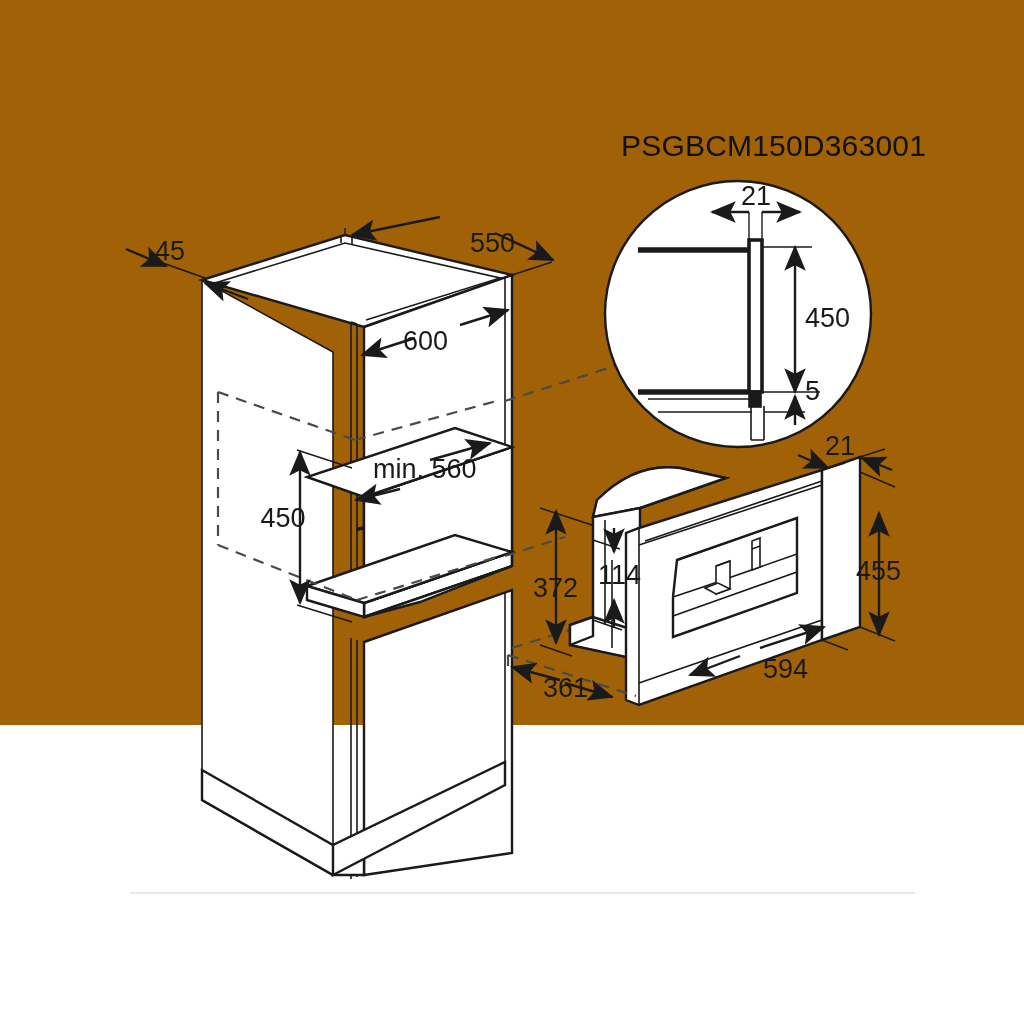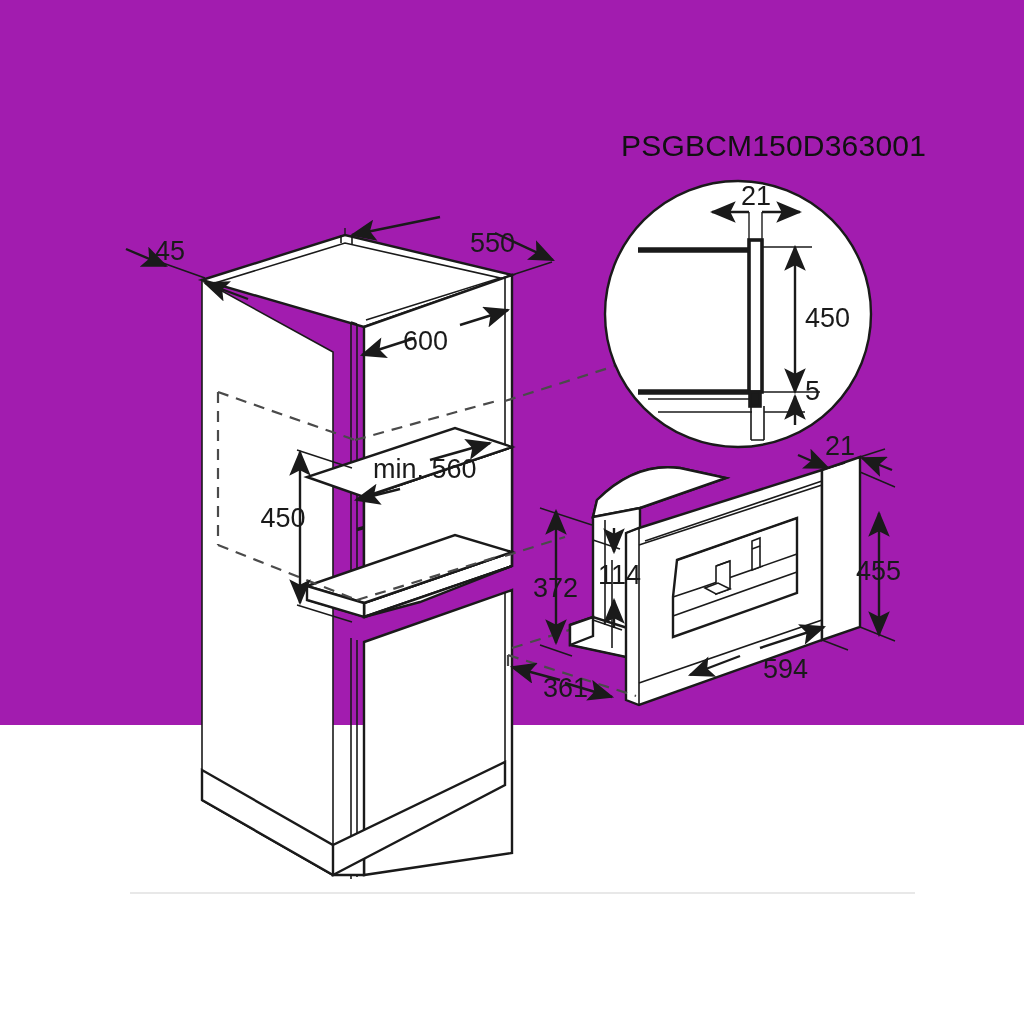--- a/index.html
+++ b/index.html
@@ -12,21 +12,21 @@
     width: 1024px;
     height: 1024px;
     font-family: "Liberation Sans", sans-serif;
     overflow: hidden;
     position: relative;
   }
   #stage {
     position: relative;
     width: 1024px;
     height: 725px;
-    background: #a21caf;
+    background: #a16207;
   }
   svg#drawing {
     position: absolute;
     left: 0;
     top: 0;
     width: 1024px;
     height: 1024px;
     display: block;
   }
   .dim-text {

